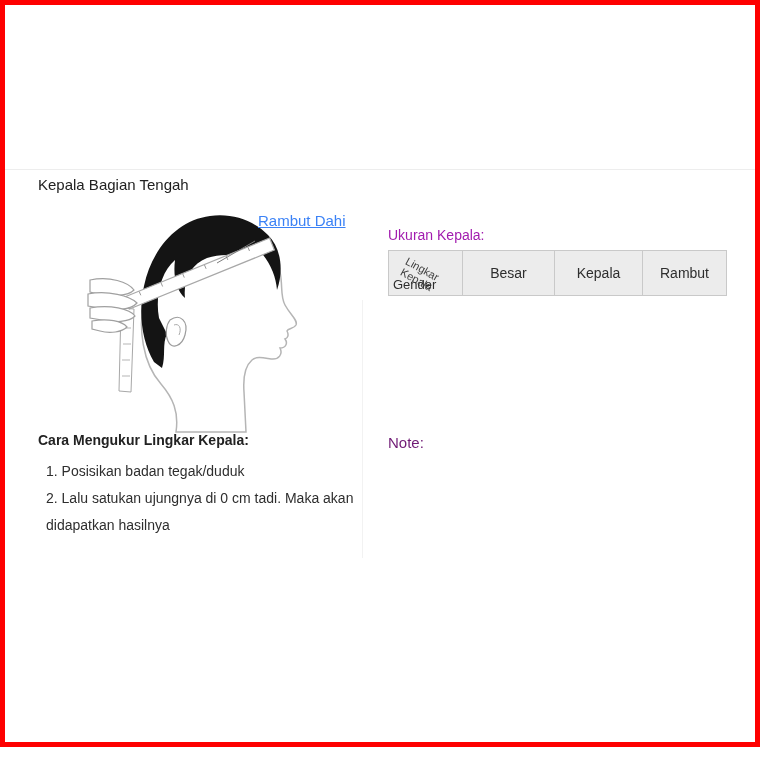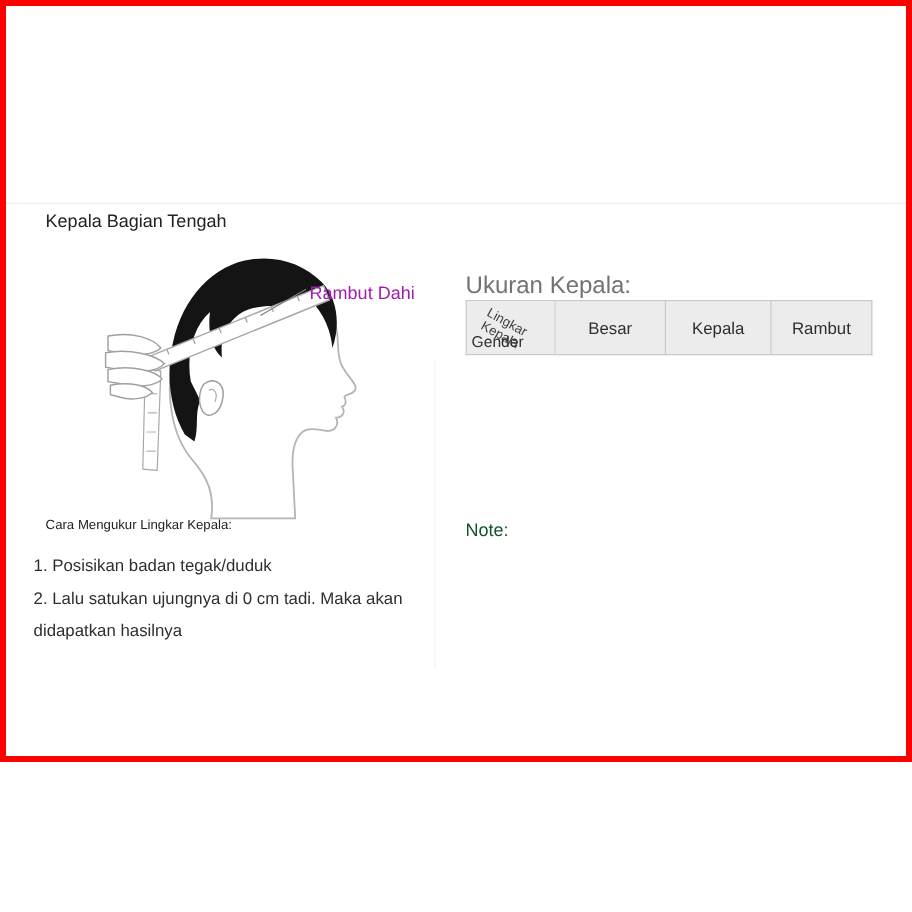--- a/index.html
+++ b/index.html
@@ -1,32 +1,32 @@
 <!DOCTYPE html>
 <html style="--border: #fe0000; --table-header-bg: #ececec; --table-border: #c9c9c9;"><head>
 <meta charset="utf-8">
 <style>
   html,body { margin:0; padding:0; background:#fff; }
   body { font-family:"Liberation Sans", sans-serif; color:#2e2e2e; }
   .page {
-    position:relative; width:760px; height:635px; background:#ffffff;
+    position:relative; width:760px; height:747px; background:#ffffff;
     overflow:hidden;
   }
   .frame {
     position:absolute; inset:0; border:5px solid var(--border,#fe0000);
     pointer-events:none; z-index:50;
   }
   .hline { position:absolute; left:5px; right:5px; top:169px; height:1px; background:#ededed; }
   .vline { position:absolute; left:362px; top:300px; width:1px; height:258px; background:#f2f2f2; }
 
   .page-title { position:absolute; left:38px; top:176px; font-size:15px; color:#222; }
-  .rambut-label { position:absolute; left:258px; top:236px; font-size:15px; color:#a21caf; }
+  .rambut-label { position:absolute; left:258px; top:212px; font-size:15px; color:#3b82f6;text-decoration:underline; }
   .illus { position:absolute; left:82px; top:208px; width:272px; height:230px; }
 
-  .table-caption { position:absolute; left:388px; top:227px; font-size:20px; color:#737373; }
+  .table-caption { position:absolute; left:388px; top:227px; font-size:14px; color:#a21caf; }
   table.size { position:absolute; left:388px; top:250px; border-collapse:collapse; table-layout:fixed; }
   table.size th, table.size td {
     border:1px solid var(--table-border,#c9c9c9); font-weight:400; font-size:14px; color:#2e2e2e;
     text-align:center; vertical-align:middle; background:#fff; padding:0;
   }
   table.size th { background:var(--table-header-bg,#ececec); height:44px; }
   table.size td { height:58px; }
   col.c0 { width:74px; } col.c1 { width:92px; } col.c2 { width:88px; } col.c3 { width:84px; }
   th.corner {
     position:relative;
@@ -34,25 +34,25 @@
       transparent 49.2%, #c4c4c4 49.2%, #c4c4c4 50.8%, transparent 50.8%);
   }
   .corner-diag {
     position:absolute; top:2px; left:17px; width:44px;
     transform:rotate(29deg); transform-origin:0 0;
     font-size:11px; line-height:12px; color:#3f3f3f; text-align:center;
   }
   .corner-gender { position:absolute; left:4px; bottom:3px; font-size:13px; color:#2e2e2e; }
   td.gender-cell { text-align:left; padding-left:6px; line-height:24px; }
 
-  .instr-title { position:absolute; left:38px; top:432px; font-size:11px; color:#222; }
-  .steps { position:absolute; left:28px; top:458px; width:336px; font-size:14px; line-height:27px; }
+  .instr-title { position:absolute; left:38px; top:432px; font-size:14px; color:#222;font-weight:bold; }
+  .steps { position:absolute; left:46px; top:458px; width:336px; font-size:14px; line-height:27px; }
   .step { display:block; }
 
-  .note-title { position:absolute; left:388px; top:434px; font-size:15px; color:#14532d; }
+  .note-title { position:absolute; left:388px; top:434px; font-size:15px; color:#701a75; }
   .note-lines { position:absolute; left:388px; top:461px; font-size:13.5px; line-height:27px; white-space:nowrap; }
 </style>
 </head>
 <body>
 
 <div class="page">
   <div class="frame"></div>
   <div class="hline"></div>
   <div class="vline"></div>
 

